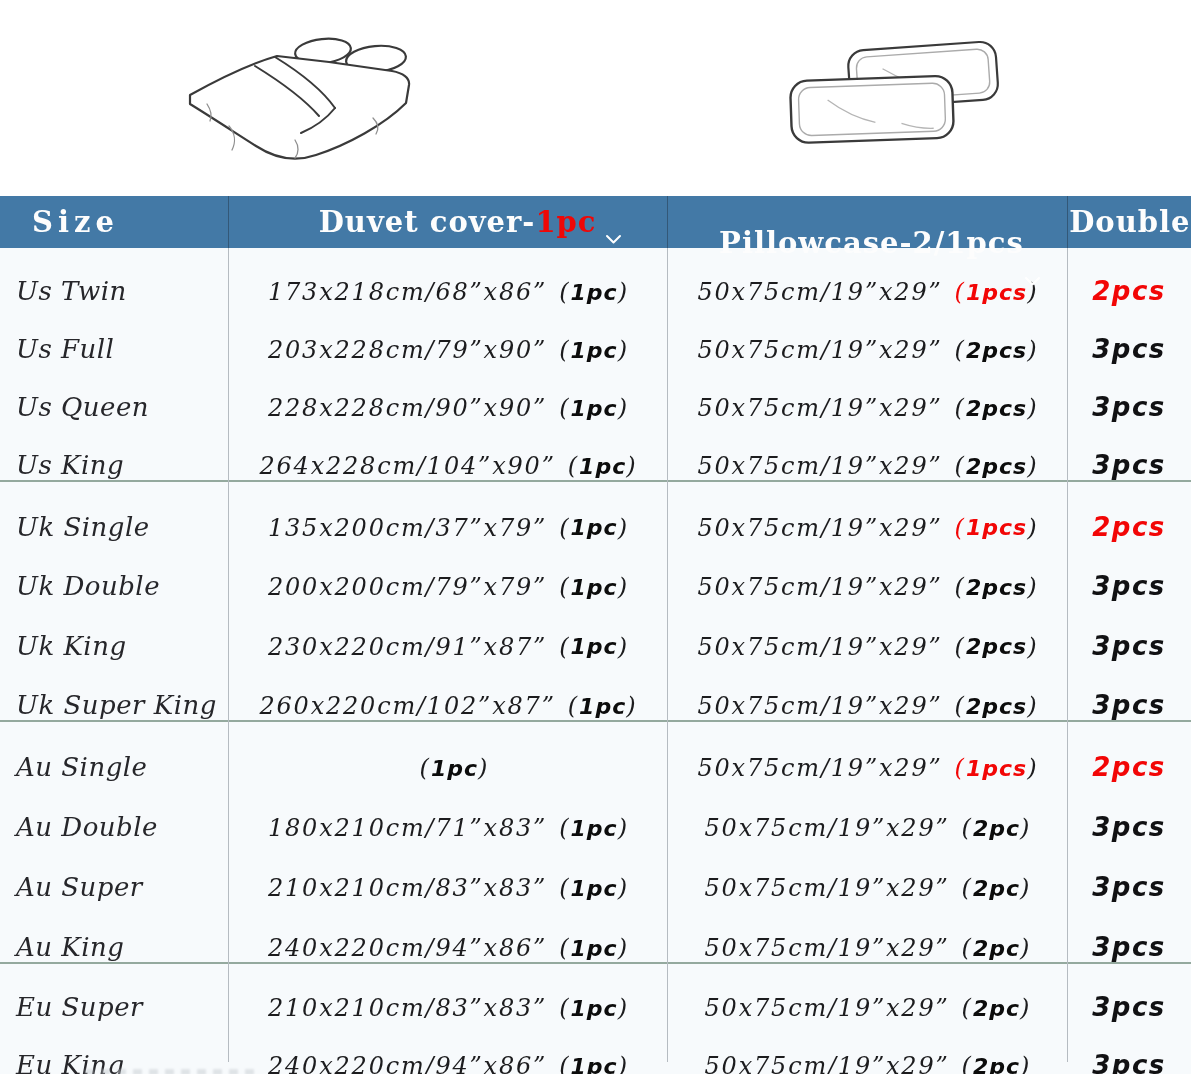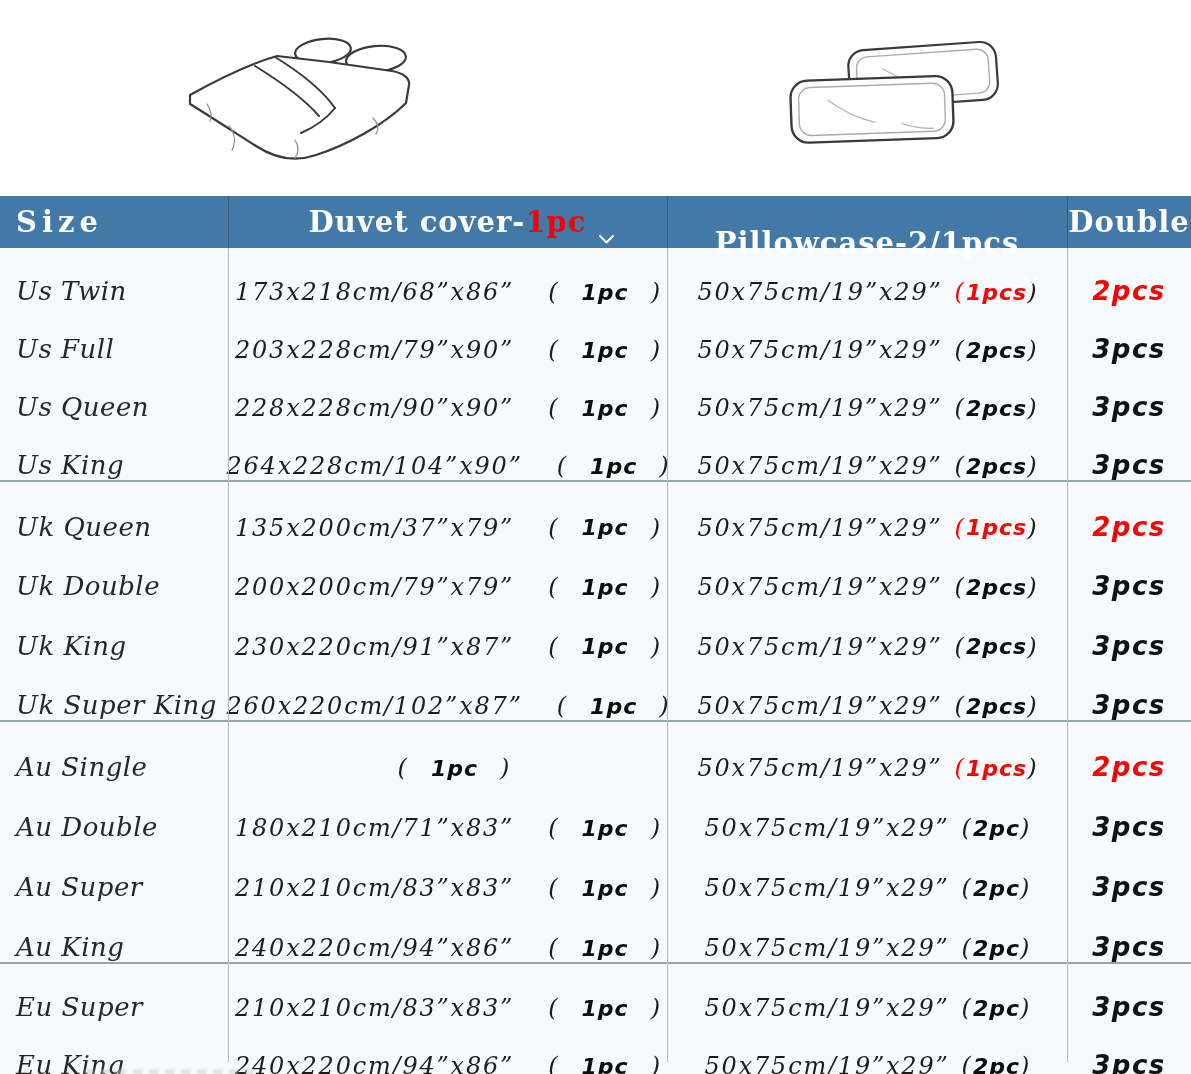--- a/index.html
+++ b/index.html
@@ -8,39 +8,39 @@
     overflow:hidden;font-family:"DejaVu Serif", serif;
   }
   
   .art{position:absolute;}
   .art svg{display:block;}
   
   .size-table{position:absolute;left:0;top:196px;width:1191px;bottom:0;display:flex;flex-direction:column;}
   .t-header{display:flex;height:52px;background:#4379a6;color:#fdfdfd;}
   .h-cell{position:relative;display:flex;align-items:center;justify-content:center;
           font-weight:bold;font-size:29px;letter-spacing:1px;}
-  .h-size{width:228px;justify-content:flex-start;padding-left:16px;box-sizing:border-box;letter-spacing:5px;}
+  .h-size{width:228px;justify-content:flex-start;padding-left:16px;box-sizing:border-box;letter-spacing:5px;margin-left:16px;}
   .h-duvet{width:439px;}
   .h-pillow{width:400px;margin-top:42px;}
   .h-total{width:124px;}
   .h-red{color:#ef0707;font-weight:bold;}
   .chev{position:absolute;top:22px;}
   .chev-duvet{right:52px;}
   .chev-pillow{right:28px;}
   .t-body{flex:1;background:#f7fafc;display:flex;flex-direction:column;}
   .section{display:flex;flex-direction:column;}
   .section + .section{border-top:2px solid #94a99e;}
   .t-row{display:flex;align-items:flex-end;font-style:italic;}
   .sec-us .t-row{height:58px;}
   .sec-uk .t-row{height:59.5px;}
   .sec-au .t-row{height:60px;}
   .sec-eu .t-row{height:58px;}
   .cell{display:flex;align-items:center;justify-content:center;box-sizing:border-box;}
   .c-size{width:228px;justify-content:flex-start;padding-left:16px;}
-  .c-duvet{width:439px;gap:22px;}
+  .c-duvet{width:439px;}
   .c-pillow{width:400px;}
   .c-total{width:124px;}
   .size-label{font-size:26px;color:#26262a;letter-spacing:0.5px;}
   .dim{font-size:24px;color:#1c1c1e;letter-spacing:1.8px;white-space:nowrap;}
   .paren{font-size:24px;color:#1c1c1e;}
   .open-paren{margin:0 2px 0 12px;}
   .qty{font-family:"DejaVu Sans", sans-serif;font-weight:bold;font-size:22px;color:#0c0c0c;letter-spacing:1px;}
   .total-value{font-family:"DejaVu Sans", sans-serif;font-weight:bold;font-size:26px;color:#111113;letter-spacing:1.5px;}
   .red{color:#f20606 !important;}
   
@@ -198,21 +198,21 @@
               <span class="paren">)</span>
     </div>
     <div class="cell c-total">
       <span class="total-value">3pcs</span>
     </div>
   </div>
         </div>
         <div class="section sec-uk">
           <div class="t-row">
     <div class="cell c-size">
-      <span class="size-label">Uk Queen</span>
+      <span class="size-label">Uk Single</span>
     </div>
     <div class="cell c-duvet">
       <span class="dim">135x200cm/37”x79”</span>
               <span class="paren open-paren">(</span>
               <span class="qty">1pc</span>
               <span class="paren">)</span>
     </div>
     <div class="cell c-pillow">
       <span class="dim">50x75cm/19”x29”</span>
               <span class="paren open-paren red">(</span>

